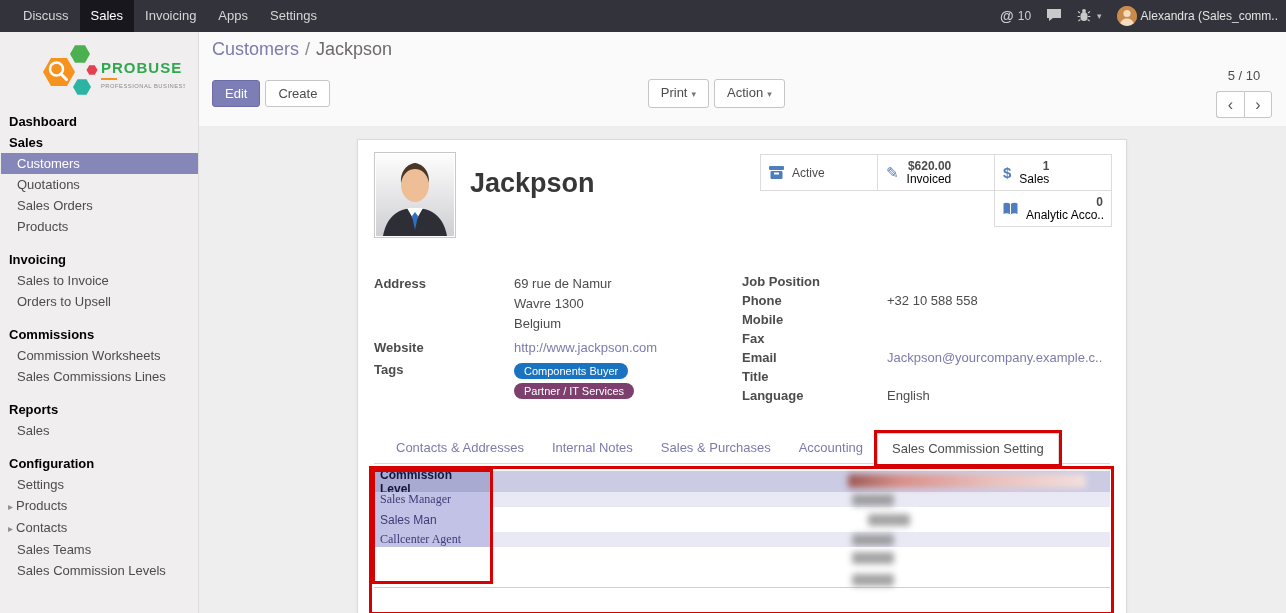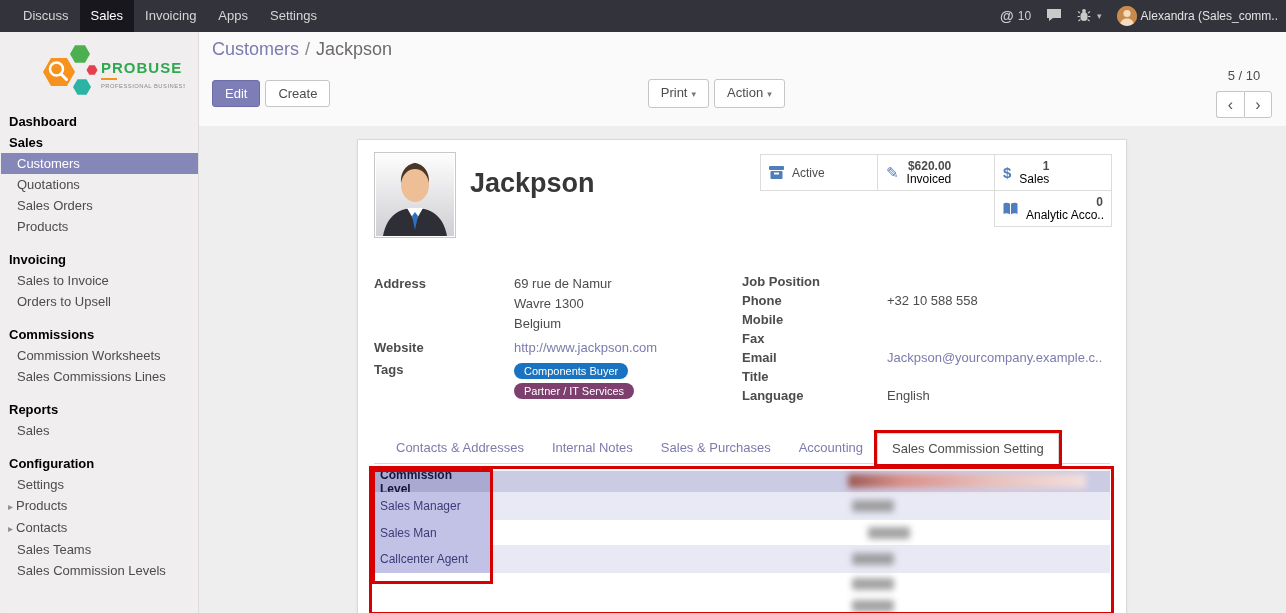--- a/index.html
+++ b/index.html
@@ -89,21 +89,21 @@
   .tab{padding:7px 14px 8px;font-size:13px;color:#7c7bad;cursor:pointer;position:relative;white-space:nowrap;}
   .tab.active{background:#fff;border:1px solid #d8d8d8;border-bottom:none;margin-bottom:-1px;color:#4c4c4c;}
   .annot{position:absolute;border:3px solid #d60000;pointer-events:none;z-index:6;}
   .annot-tab{left:-4px;top:-4px;right:-4px;bottom:-3px;}
 
   
   .tab-pane{padding-top:7px;position:relative;}
   .ctable{position:relative;height:137px;font-size:12px;}
   .crow{display:flex;align-items:stretch;}
   .crow.chead{height:21px;background:#cbcbe4;}
-  .crow.r1,.crow.r3{height:28px;background:#e9e9f6;}
+  .crow.r1,.crow.r3{height:15px;background:#e9e9f6;font-family:Liberation Serif, serif;}
   .crow.r2{height:25px;background:#fff;gap:16px;}
   .ccell-label{width:118px;flex:0 0 auto;display:flex;align-items:center;padding:0 6px;cursor:pointer;}
   .chead .ccell-label{background:#a9aad2;color:#14143c;font-weight:bold;}
   .crow.r1 .ccell-label,.crow.r2 .ccell-label,.crow.r3 .ccell-label{background:#c2c2e6;color:#3c3c78;}
   .ccell-rest{flex:1;position:relative;}
   .blur-gray{position:absolute;left:360px;top:50%;transform:translateY(-50%);width:42px;height:12px;background:#8d8d8d;border-radius:2px;filter:blur(3px);opacity:.8;}
   .blur-pink{position:absolute;left:356px;top:3px;width:238px;height:14px;background:linear-gradient(90deg,#9c5a55,#d98f88 22%,#eabfba 60%,#f3e0dd);border-radius:2px;filter:blur(3px);}
   .ctable-footer{position:relative;height:41px;border-bottom:1px solid #cfcfcf;background:#fff;}
   .blur-f{position:absolute;width:42px;height:12px;background:#8d8d8d;filter:blur(3px);border-radius:2px;opacity:.8;left:478px;}
   .blur-f.f1{top:5px;}

